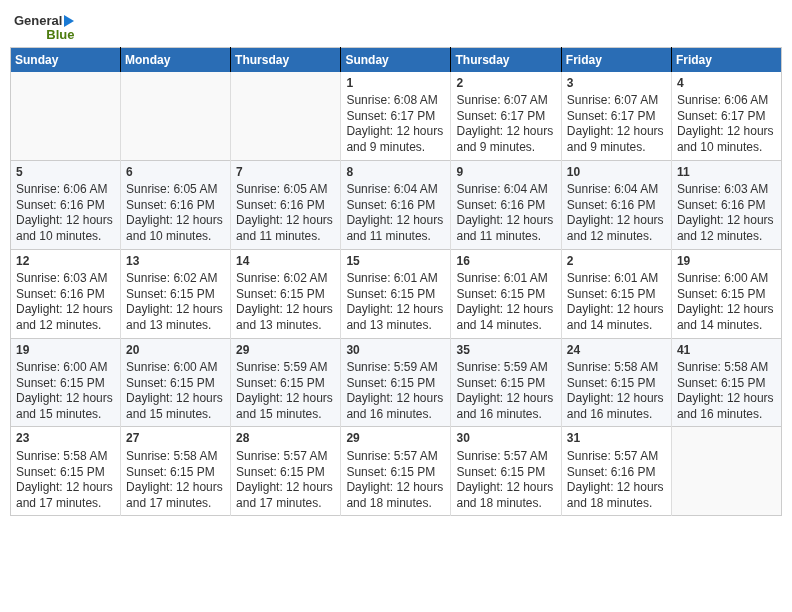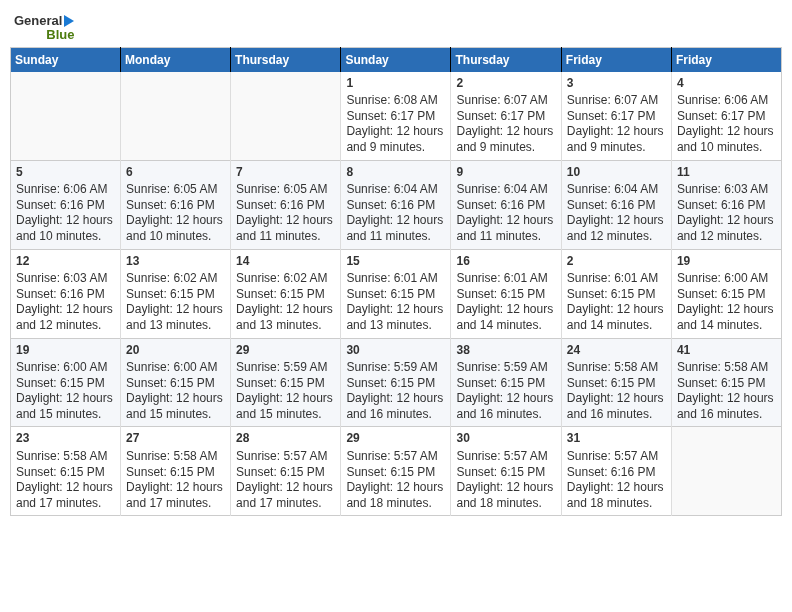--- a/index.html
+++ b/index.html
@@ -270,21 +270,21 @@
 Sunset: 6:15 PM
 Daylight: 12 hours and 15 minutes.</div>
         </td>
         <td>
           <span class="day-num">30</span>
           <div class="day-info" style="white-space: pre-line;">Sunrise: 5:59 AM
 Sunset: 6:15 PM
 Daylight: 12 hours and 16 minutes.</div>
         </td>
         <td>
-          <span class="day-num">38</span>
+          <span class="day-num">35</span>
           <div class="day-info" style="white-space: pre-line;">Sunrise: 5:59 AM
 Sunset: 6:15 PM
 Daylight: 12 hours and 16 minutes.</div>
         </td>
         <td>
           <span class="day-num">24</span>
           <div class="day-info" style="white-space: pre-line;">Sunrise: 5:58 AM
 Sunset: 6:15 PM
 Daylight: 12 hours and 16 minutes.</div>
         </td>

